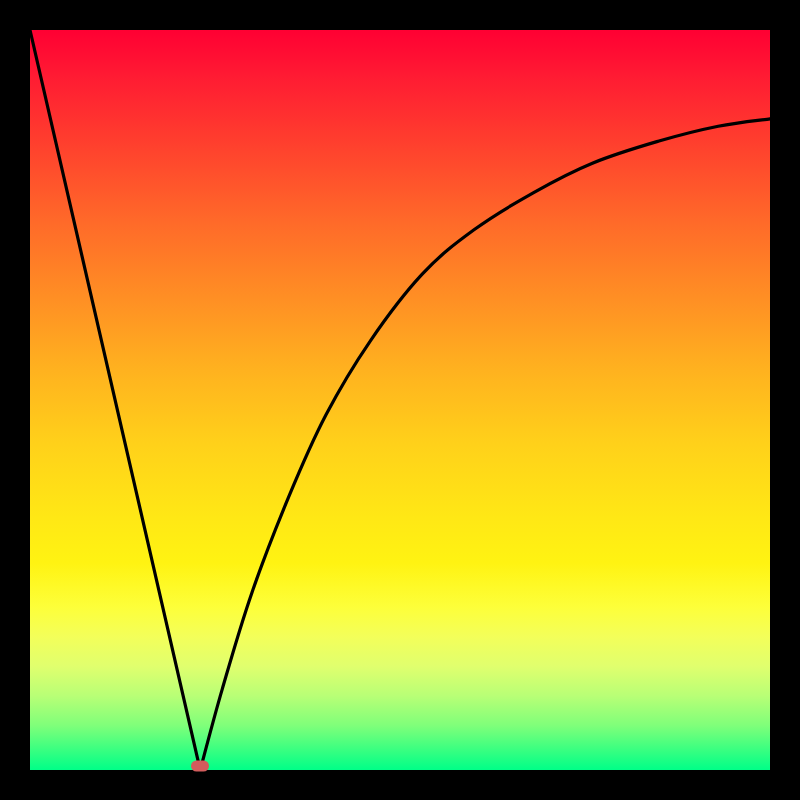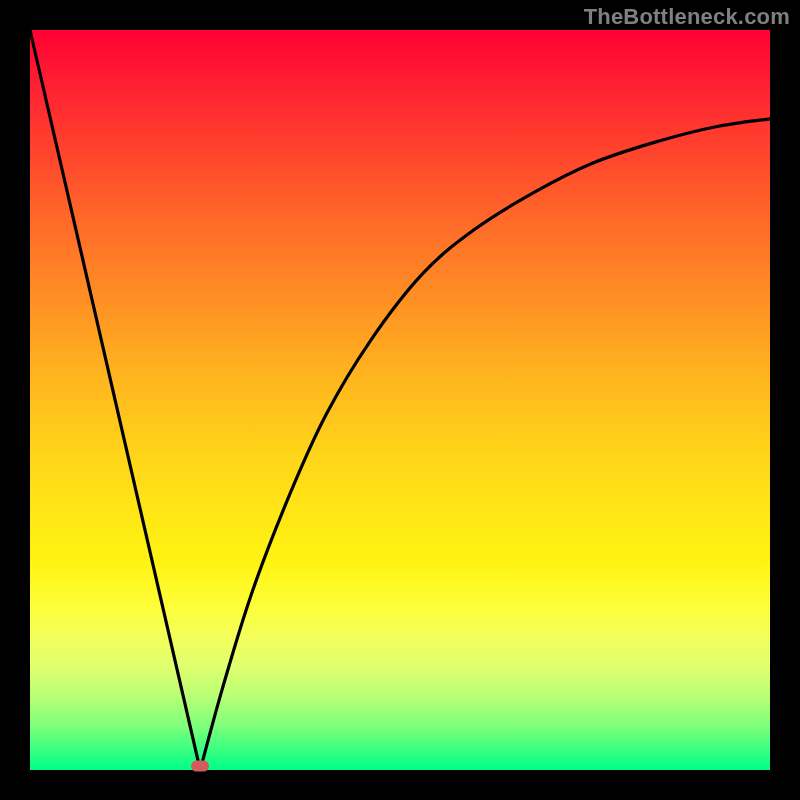--- a/index.html
+++ b/index.html
@@ -67,21 +67,20 @@
     height: 11px;
     background: #d35c5c;
     border-radius: 6px;
     transform: translate(-50%, -50%);
   }
 </style>
 </head>
 <body>
 
 <div class="frame">
-  <div class="watermark">TheBottleneck.com</div>
 
   <div class="plot-area">
     <svg class="curve" viewBox="0 0 740 740" preserveAspectRatio="none">
       <path fill="none" stroke="#000" stroke-width="3.2" stroke-linecap="round" stroke-linejoin="round" d="M 0 0 L 170.20000000000002 740 L 170.20000000000002 740 C 174.19600000000003 725.348 183.07600000000002 690.568 192.4 658.6 C 201.724 626.6320000000001 210.012 597.0319999999999 222 562.4 C 233.988 527.768 245.68 498.168 259 466.2 C 272.32 434.23199999999997 281.348 412.772 296 384.8 C 310.652 356.82800000000003 323.084 336.108 340.40000000000003 310.8 C 357.71600000000007 285.492 373.5520000000001 264.17999999999995 392.20000000000005 244.2 C 410.848 224.22 424.02 214.45200000000008 444 199.80000000000007 C 463.98 185.14800000000005 481.88800000000003 174.78799999999995 503.20000000000005 162.79999999999995 C 524.5120000000001 150.81199999999995 539.756 142.52400000000003 562.4 133.20000000000005 C 585.044 123.87600000000006 606.356 117.66 629 111 C 651.644 104.34 668.22 100.19600000000005 688.2 96.20000000000005 C 708.1800000000001 92.20400000000004 730.676 90.13199999999998 740 88.79999999999995"></path>
     </svg>
     <div class="marker" style="left:170.20000000000002px; top:736px;"></div>
   </div>
 </div>
 
 </body></html>

